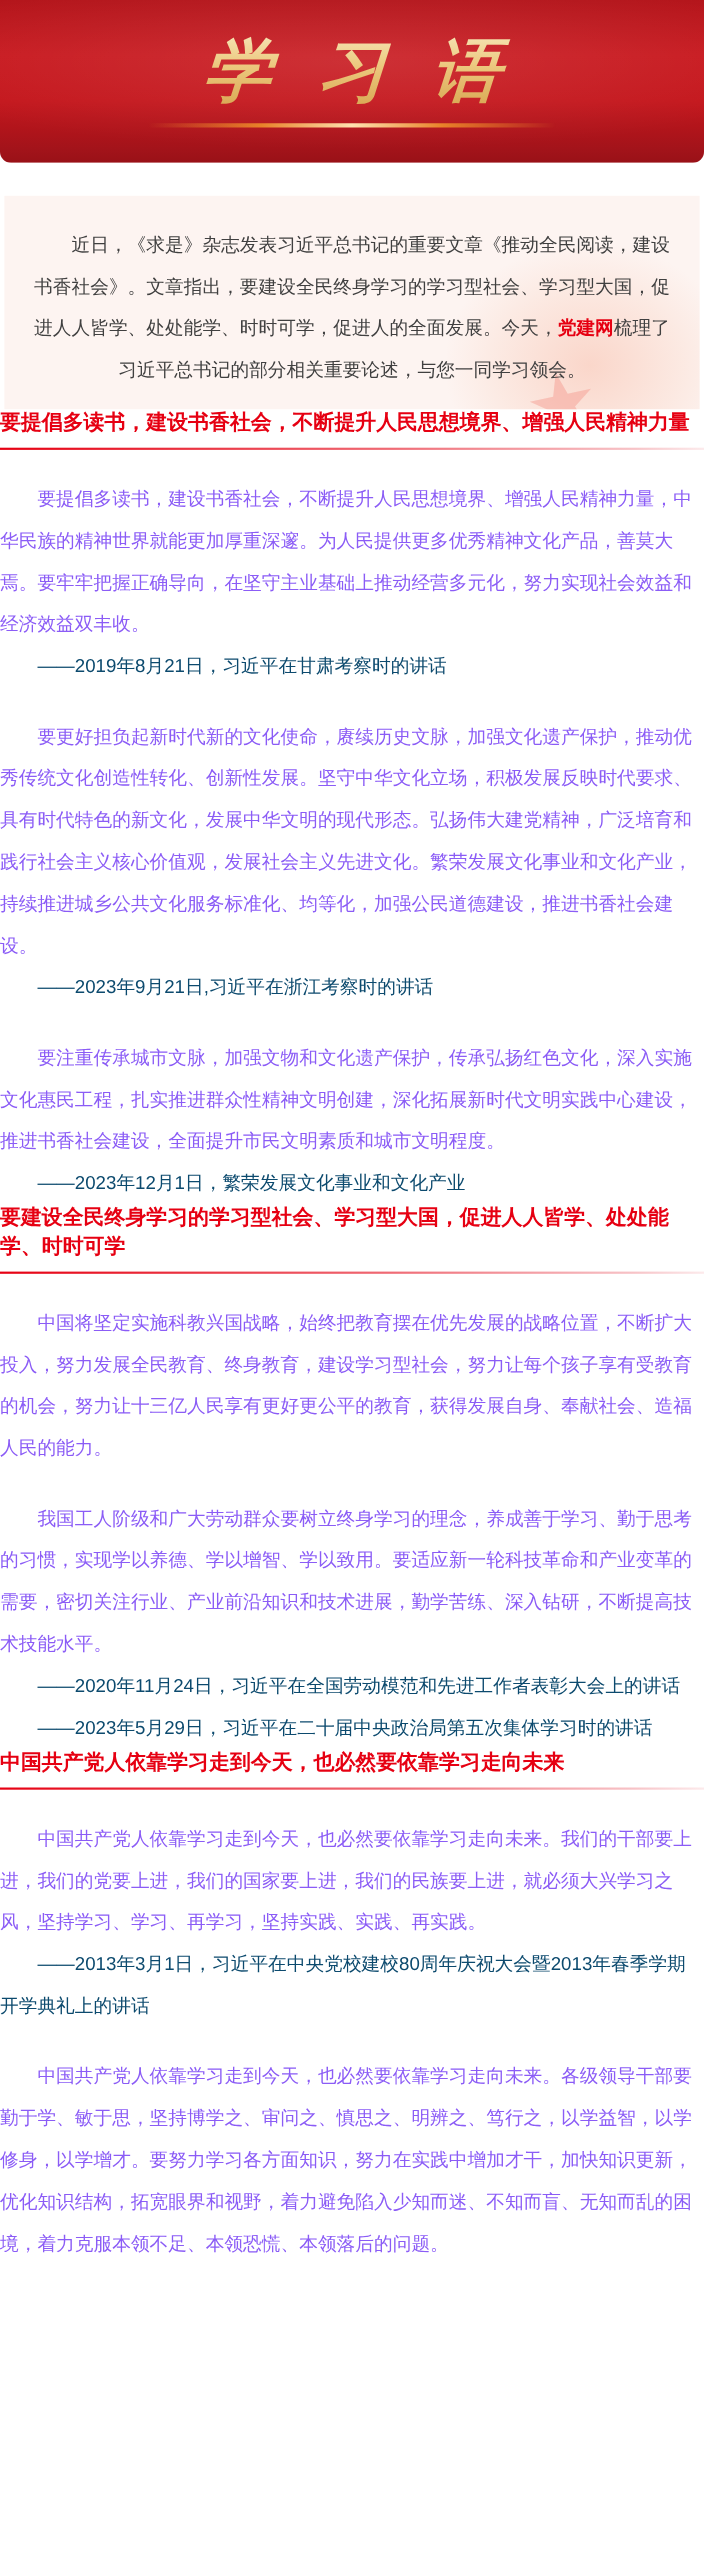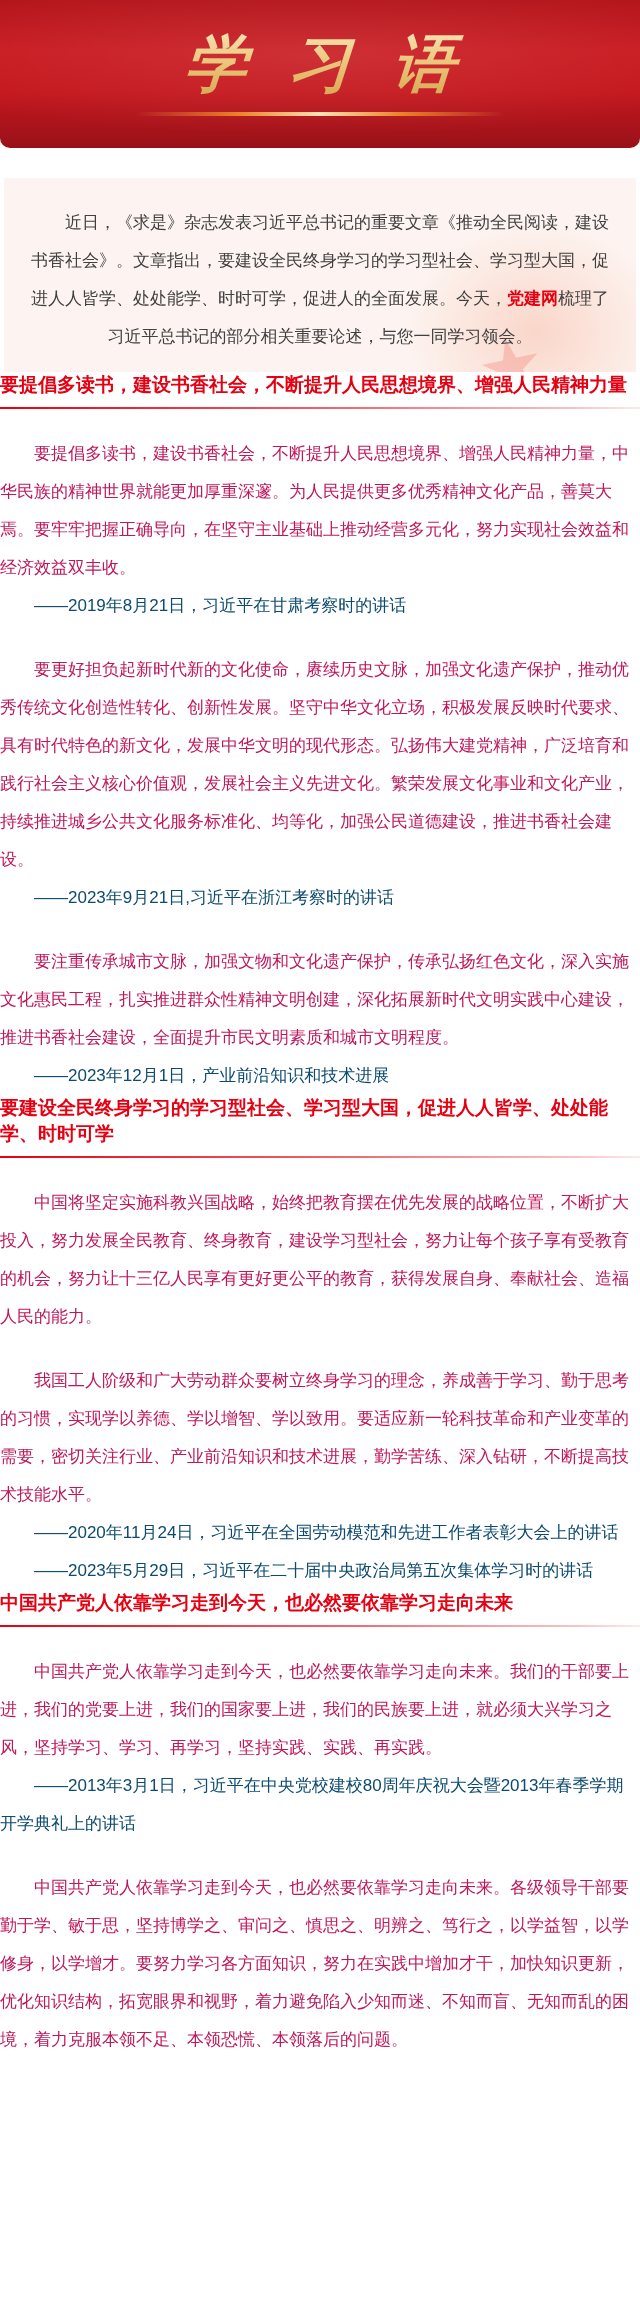--- a/index.html
+++ b/index.html
@@ -84,21 +84,21 @@
   .heading-underline{
     margin-top:9px;
     height:2px;
     background:linear-gradient(90deg,#e60012 0%,#ef6a74 55%,#f7c3c7 90%,rgba(247,195,199,0.35) 100%);
   }
   .quote{
     margin:26px 0 0 0;
     font-size:17px;
     line-height:38px;
     text-indent:2em;
-    color:#be185d;
+    color:#8b5cf6;
   }
   .source{
     margin:0;
     font-size:17px;
     line-height:38px;
     text-indent:2em;
     color:#0c4a6e;
   }
 </style>
 </head>
@@ -118,21 +118,21 @@
 <div class="article">
 
   <div class="section">
     <h2 class="section-heading">要提倡多读书，建设书香社会，不断提升人民思想境界、增强人民精神力量</h2>
     <div class="heading-underline"></div>
     <p class="quote">要提倡多读书，建设书香社会，不断提升人民思想境界、增强人民精神力量，中华民族的精神世界就能更加厚重深邃。为人民提供更多优秀精神文化产品，善莫大焉。要牢牢把握正确导向，在坚守主业基础上推动经营多元化，努力实现社会效益和经济效益双丰收。</p>
     <p class="source">——2019年8月21日，习近平在甘肃考察时的讲话</p>
     <p class="quote">要更好担负起新时代新的文化使命，赓续历史文脉，加强文化遗产保护，推动优秀传统文化创造性转化、创新性发展。坚守中华文化立场，积极发展反映时代要求、具有时代特色的新文化，发展中华文明的现代形态。弘扬伟大建党精神，广泛培育和践行社会主义核心价值观，发展社会主义先进文化。繁荣发展文化事业和文化产业，持续推进城乡公共文化服务标准化、均等化，加强公民道德建设，推进书香社会建设。</p>
     <p class="source">——2023年9月21日,习近平在浙江考察时的讲话</p>
     <p class="quote">要注重传承城市文脉，加强文物和文化遗产保护，传承弘扬红色文化，深入实施文化惠民工程，扎实推进群众性精神文明创建，深化拓展新时代文明实践中心建设，推进书香社会建设，全面提升市民文明素质和城市文明程度。</p>
-    <p class="source">——2023年12月1日，产业前沿知识和技术进展</p>
+    <p class="source">——2023年12月1日，繁荣发展文化事业和文化产业</p>
   </div>
 
   <div class="section">
     <h2 class="section-heading">要建设全民终身学习的学习型社会、学习型大国，促进人人皆学、处处能学、时时可学</h2>
     <div class="heading-underline"></div>
     <p class="quote">中国将坚定实施科教兴国战略，始终把教育摆在优先发展的战略位置，不断扩大投入，努力发展全民教育、终身教育，建设学习型社会，努力让每个孩子享有受教育的机会，努力让十三亿人民享有更好更公平的教育，获得发展自身、奉献社会、造福人民的能力。</p>
     <p class="quote">我国工人阶级和广大劳动群众要树立终身学习的理念，养成善于学习、勤于思考的习惯，实现学以养德、学以增智、学以致用。要适应新一轮科技革命和产业变革的需要，密切关注行业、产业前沿知识和技术进展，勤学苦练、深入钻研，不断提高技术技能水平。</p>
     <p class="source">——2020年11月24日，习近平在全国劳动模范和先进工作者表彰大会上的讲话</p>
     <p class="source">——2023年5月29日，习近平在二十届中央政治局第五次集体学习时的讲话</p>
   </div>

